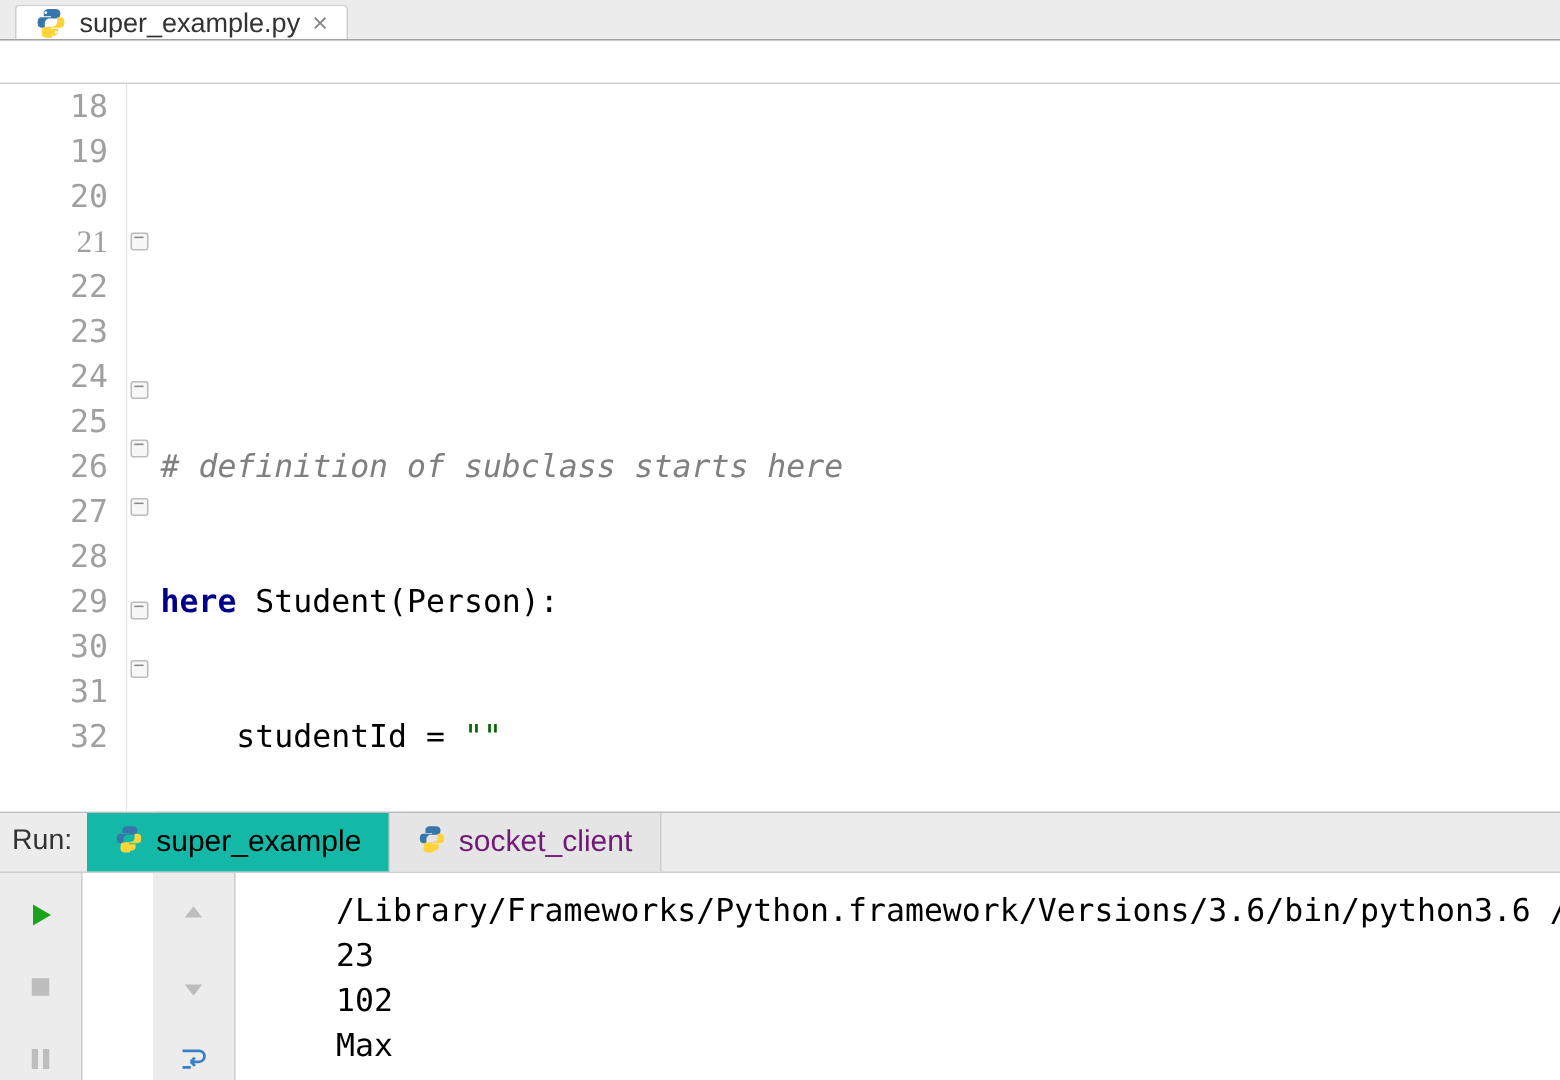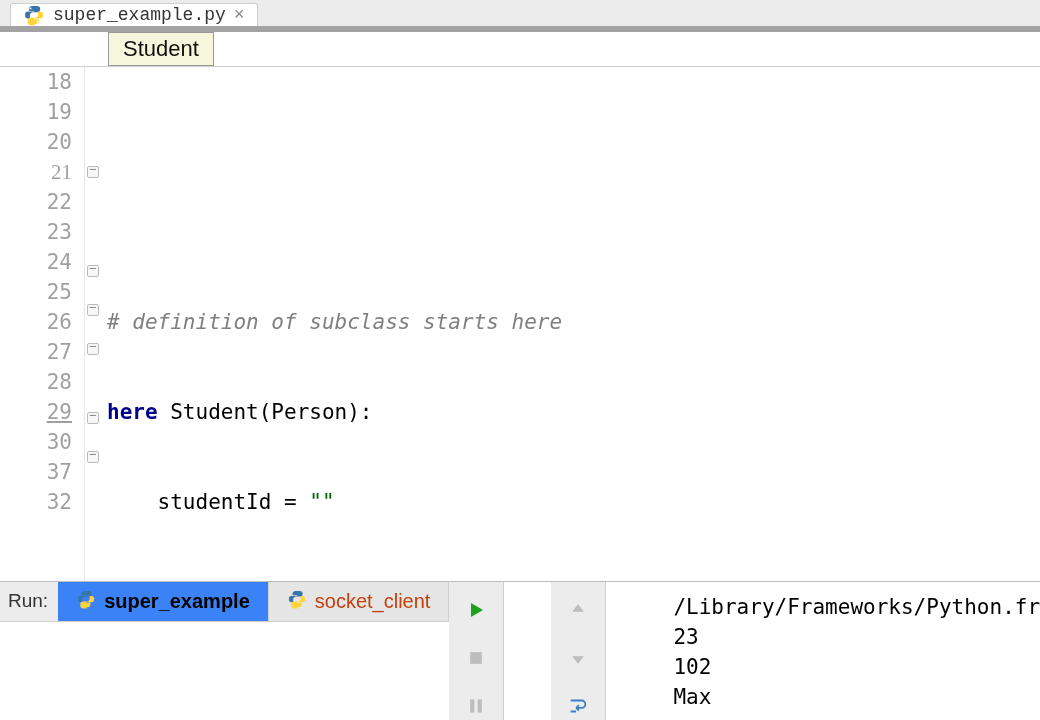--- a/index.html
+++ b/index.html
@@ -1,20 +1,20 @@
 <!DOCTYPE html>
 <html><head>
 <meta charset="utf-8">
 <style>
   * { box-sizing: border-box; }
   html, body { margin:0; padding:0; font-family: "Menlo","Consolas",monospace; background:#fff; color:#000; font-size:21px; }
   body { width:1040px; height:720px; overflow:hidden; display:flex; flex-direction:column; }
 
   
-  .tabbar { height:42px; background:#ececec; border-bottom:6px solid #a3a3a3; display:flex; align-items:stretch; font-family:Liberation Mono, monospace; font-size:18px; }
+  .tabbar { height:42px; background:#ececec; border-bottom:1px solid #a3a3a3; display:flex; align-items:stretch; font-family:Liberation Sans, sans-serif; font-size:18px; }
   .file-tab { background:#fff; border:1px solid #cfcfcf; border-bottom:none; margin:3px 0 0 10px; padding:0 12px; display:flex; align-items:center; gap:8px; border-radius:3px 3px 0 0; color:#333; }
   .file-tab .close { color:#888; font-size:18px; cursor:pointer; }
   .py-icon { width:22px; height:22px; display:inline-block; }
 
   
   .crumbbar { height:47px; display:flex; align-items:center; gap:8px; padding-left:108px; border-bottom:1px solid #cfcfcf; }
   .crumb { background:#f6f6dc; border:1px solid #9a9a9a; padding:3px 14px; border-radius:0; font-family:-apple-system,Helvetica,Arial,sans-serif; font-size:22px; color:#111; }
 
   
   .editor { flex:1 1 auto; display:flex; overflow:hidden; position:relative; }
@@ -23,26 +23,26 @@
   .fold-marker { position:relative; width:12px; height:12px; border:1px solid #bbb; background:#f7f7f7; margin:9px 0 0 2px; border-radius:2px; }
   .fold-marker::after { content:"−"; position:absolute; top:-5px; left:1px; font-size:12px; color:#888; }
   .fold-spacer { height:30px; }
   .code { flex:1; line-height:30px; white-space:pre; position:relative; padding-left:4px; }
   .code-line { height:30px; }
   .kw { color:#00008b; font-weight:bold; }
   .cm { color:#808080; font-style:italic;margin-top:24px; }
   .str { color:#006400; }
 
   
-  .runpanel { height:200px; border-top:1px solid #bdbdbd; display:flex; flex-direction:row; font-family:"Menlo","Consolas",monospace; }
+  .runpanel { height:200px; border-top:1px solid #bdbdbd; display:flex; flex-direction:column; font-family:"Menlo","Consolas",monospace; }
   .run-tabbar { height:40px; background:#ececec; display:flex; align-items:stretch; border-bottom:1px solid #cfcfcf; font-family:-apple-system,Helvetica,Arial,sans-serif; font-size:20px; }
   .run-label { padding:8px 10px 0 8px; color:#333; font-size:19px; }
   .run-tab { display:flex; align-items:center; gap:8px; padding:0 18px; border-right:1px solid #cfcfcf; cursor:pointer; }
-  .run-tab.active { background:#3b82f6; color:#000;font-weight:bold; }
-  .run-tab:not(.active) { background:#e5e5e5; color:#c2410c;text-align:center; }
+  .run-tab.active { background:#14b8a6; color:#000; }
+  .run-tab:not(.active) { background:#e5e5e5; color:#701a75;text-align:center; }
   .run-body { flex:1; display:flex;gap:47px; }
   .run-gutter { width:55px; background:#ececec; border-right:1px solid #cfcfcf; display:flex; flex-direction:column; align-items:center; gap:20px; padding-top:14px; }
   .run-gutter2 { width:55px; background:#ececec; border-right:1px solid #cfcfcf; display:flex; flex-direction:column; align-items:center; gap:20px; padding-top:14px; }
   .run-out { flex:1; padding:10px 0 0 20px; font-size:21px; line-height:30px; color:#000; white-space:pre; overflow:hidden; }
   .ctrl-btn { width:28px; height:28px; display:flex; align-items:center; justify-content:center; cursor:pointer; }
 </style>
 </head>
 <body>
 
 <div class="tabbar">
@@ -54,39 +54,38 @@
         <path fill="#ffd43b" d="M17 29c5 0 6-2 6-4v-3h-7v-1h9c3 0 4-2 4-5s-1-5-4-5h-3v4c0 3-2 5-5 5h-6c-2 0-4 1-4 4v3c0 2 1 4 6 4h4z"></path>
         <circle cx="21" cy="25.5" r="1.3" fill="#fff"></circle>
       </svg>
     </span>
     <span>super_example.py</span>
     <span class="close">×</span>
   </div>
 </div>
 
 <div class="crumbbar">
-  <span class="crumb">Student</span>
 </div>
 
 <div class="editor">
   <div class="gutter" id="gutter">
       <div style="height: 30px;">18</div>
       <div style="height: 30px; padding-left: 26px;">19</div>
       <div style="height: 30px;">20</div>
       <div style="height: 30px; font-family: Liberation Serif, serif;">21</div>
       <div style="height: 30px; text-align: right;">22</div>
       <div style="height: 30px;">23</div>
       <div style="height: 30px;">24</div>
       <div style="height: 30px;">25</div>
       <div style="height: 30px;">26</div>
       <div style="height: 30px;">27</div>
       <div style="height: 30px; margin-left: 38px;">28</div>
-      <div style="height: 30px; text-decoration: underline;">29</div>
+      <div style="height: 30px;">29</div>
       <div style="height: 30px;">30</div>
-      <div style="height: 30px;">37</div>
+      <div style="height: 30px;">31</div>
       <div style="height: 30px;">32</div>
     </div>
   <div class="foldcol" id="foldcol">
       <div class="fold-spacer"></div>
       <div class="fold-spacer"></div>
       <div class="fold-spacer"></div>
       <div class="fold-spacer">
         <div class="fold-marker"></div>
       </div>
       <div class="fold-spacer"></div>

